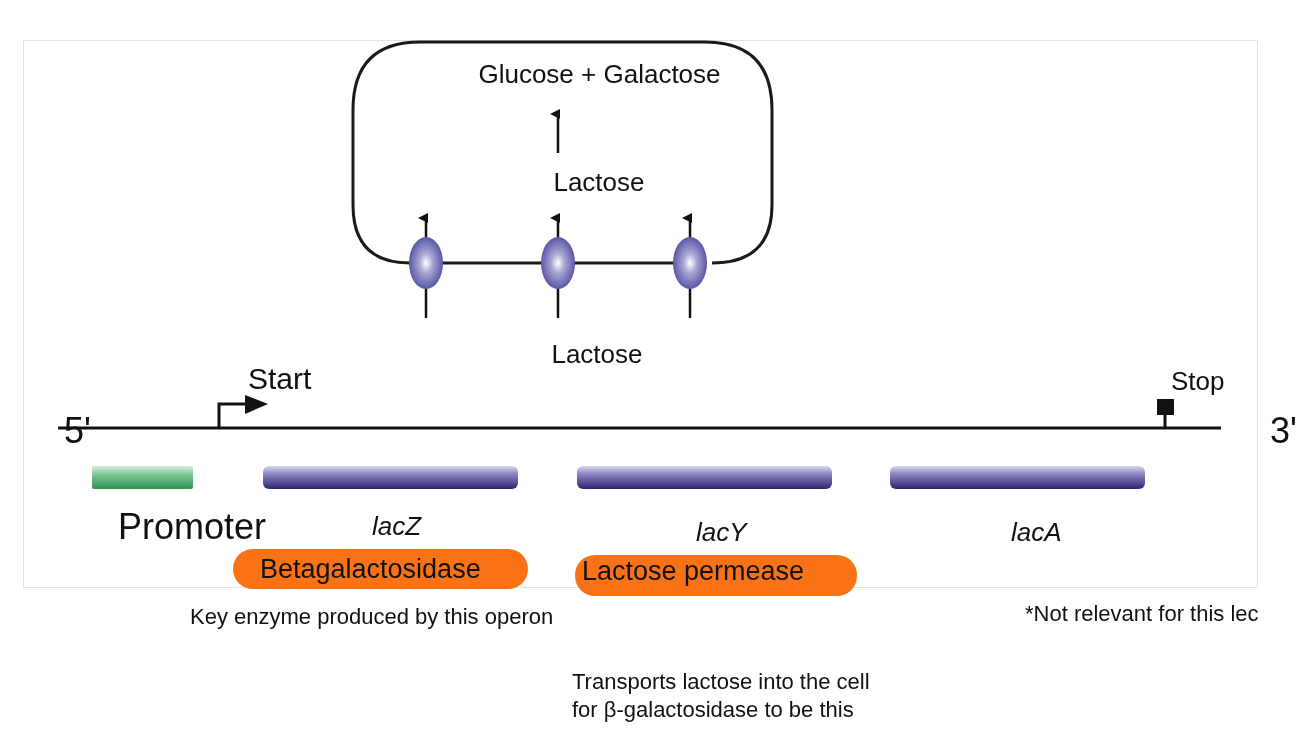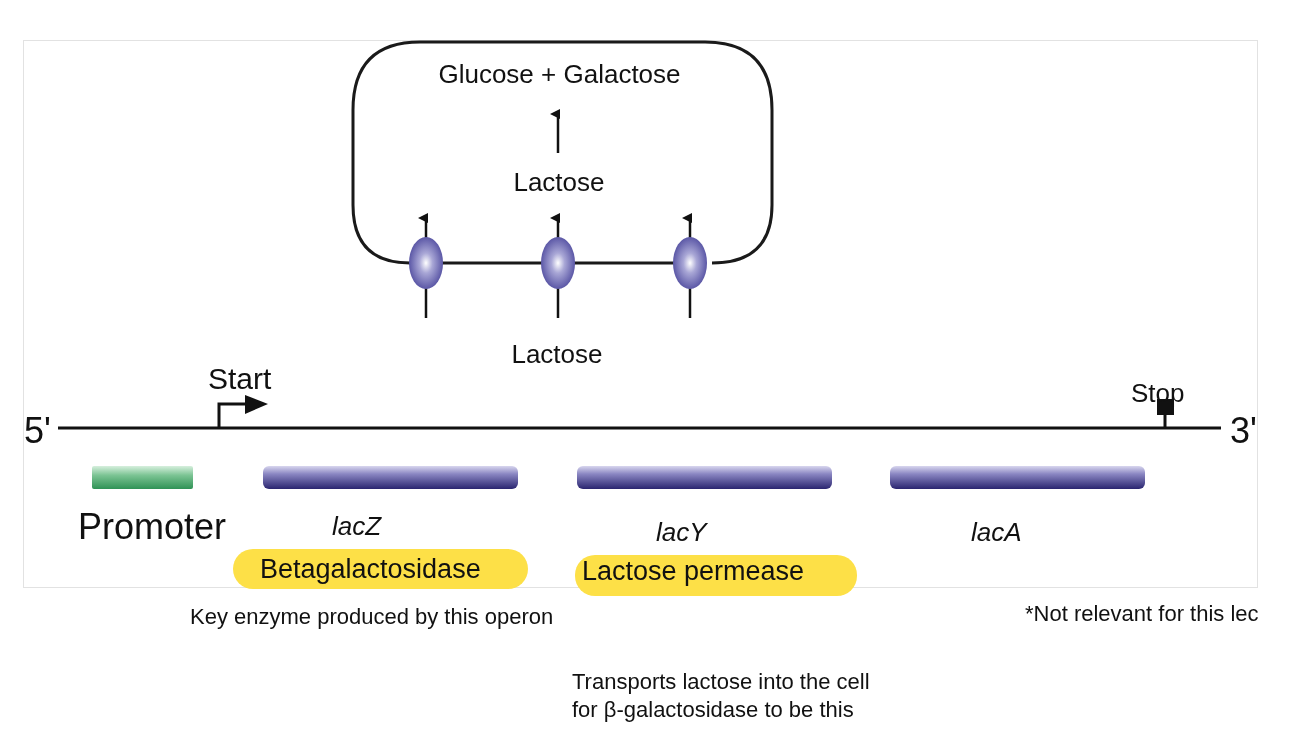--- a/index.html
+++ b/index.html
@@ -28,36 +28,37 @@
       position: absolute;
       left: 0;
       top: 0;
       width: 1304px;
       height: 746px;
     }
     .lbl {
       position: absolute;
       white-space: nowrap;
       line-height: 1;
+      margin-left: 40px;
     }
     .cell-title { font-size: 26px; left: 0; width: 1119px; text-align: center; top: 61px; }
     .lactose-in { font-size: 26px; left: 0; width: 1118px; text-align: center; top: 169px; }
     .lactose-out { font-size: 26px; left: 0; width: 1114px; text-align: center; top: 341px; }
     .start-lbl { font-size: 30px; left: 208px; top: 364px; }
-    .stop-lbl { font-size: 26px; left: 1131px; top: 380px; }
+    .stop-lbl { font-size: 26px; left: 1131px; top: 368px; }
     .five-prime { font-size: 36px; left: 24px; top: 413px; }
     .three-prime { font-size: 36px; left: 1230px; top: 413px; }
     .promoter-lbl { font-size: 36px; left: 78px; top: 509px; }
     .gene-lbl { font-size: 26px; font-style: italic; }
     .lacz-lbl { left: 332px; top: 513px; }
     .lacy-lbl { left: 656px; top: 519px; }
     .laca-lbl { left: 971px; top: 519px; }
     .pill {
       position: absolute;
-      background: #fde047;
+      background: #f97316;
       border-radius: 20px;
       font-size: 27px;
       line-height: 1;
       white-space: nowrap;
       box-sizing: border-box;
     }
     .pill-lacz { left: 233px; top: 549px; width: 295px; height: 40px; padding: 7px 0 0 27px; }
     .pill-lacy { left: 575px; top: 555px; width: 282px; height: 41px; padding: 3px 0 0 7px; }
     .note { position: absolute; font-size: 22px; line-height: 1.28; white-space: nowrap; font-family: "Liberation Sans", sans-serif; }
     .note-enzyme { left: 190px; top: 603px; }

